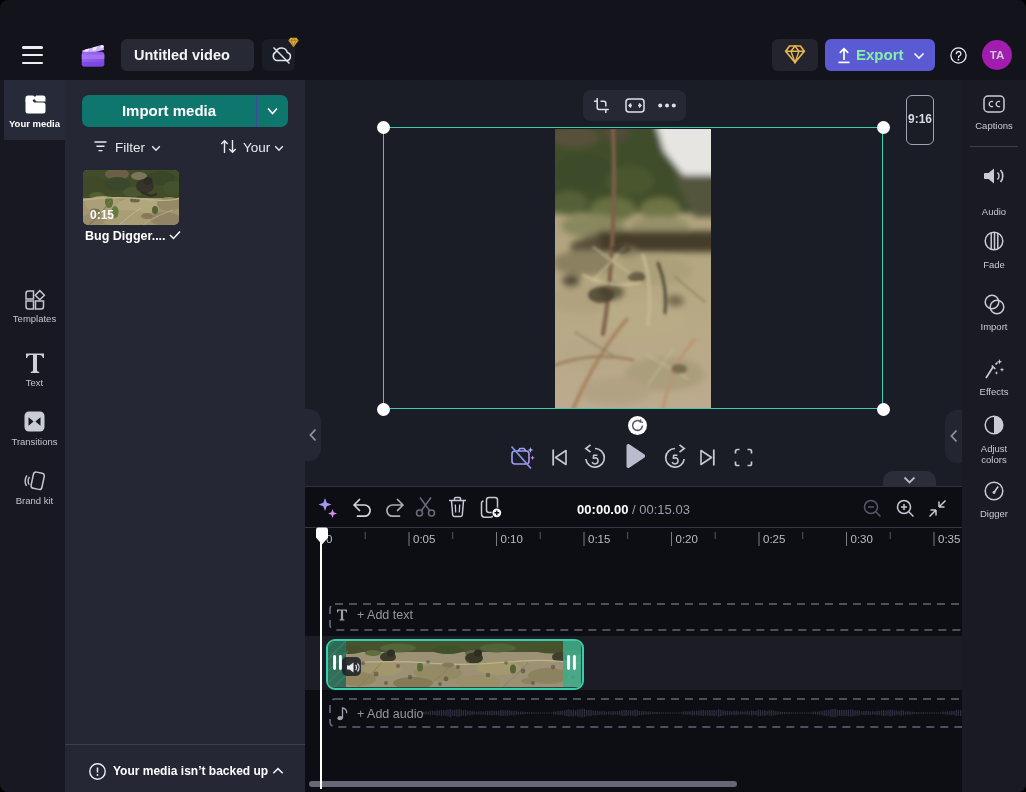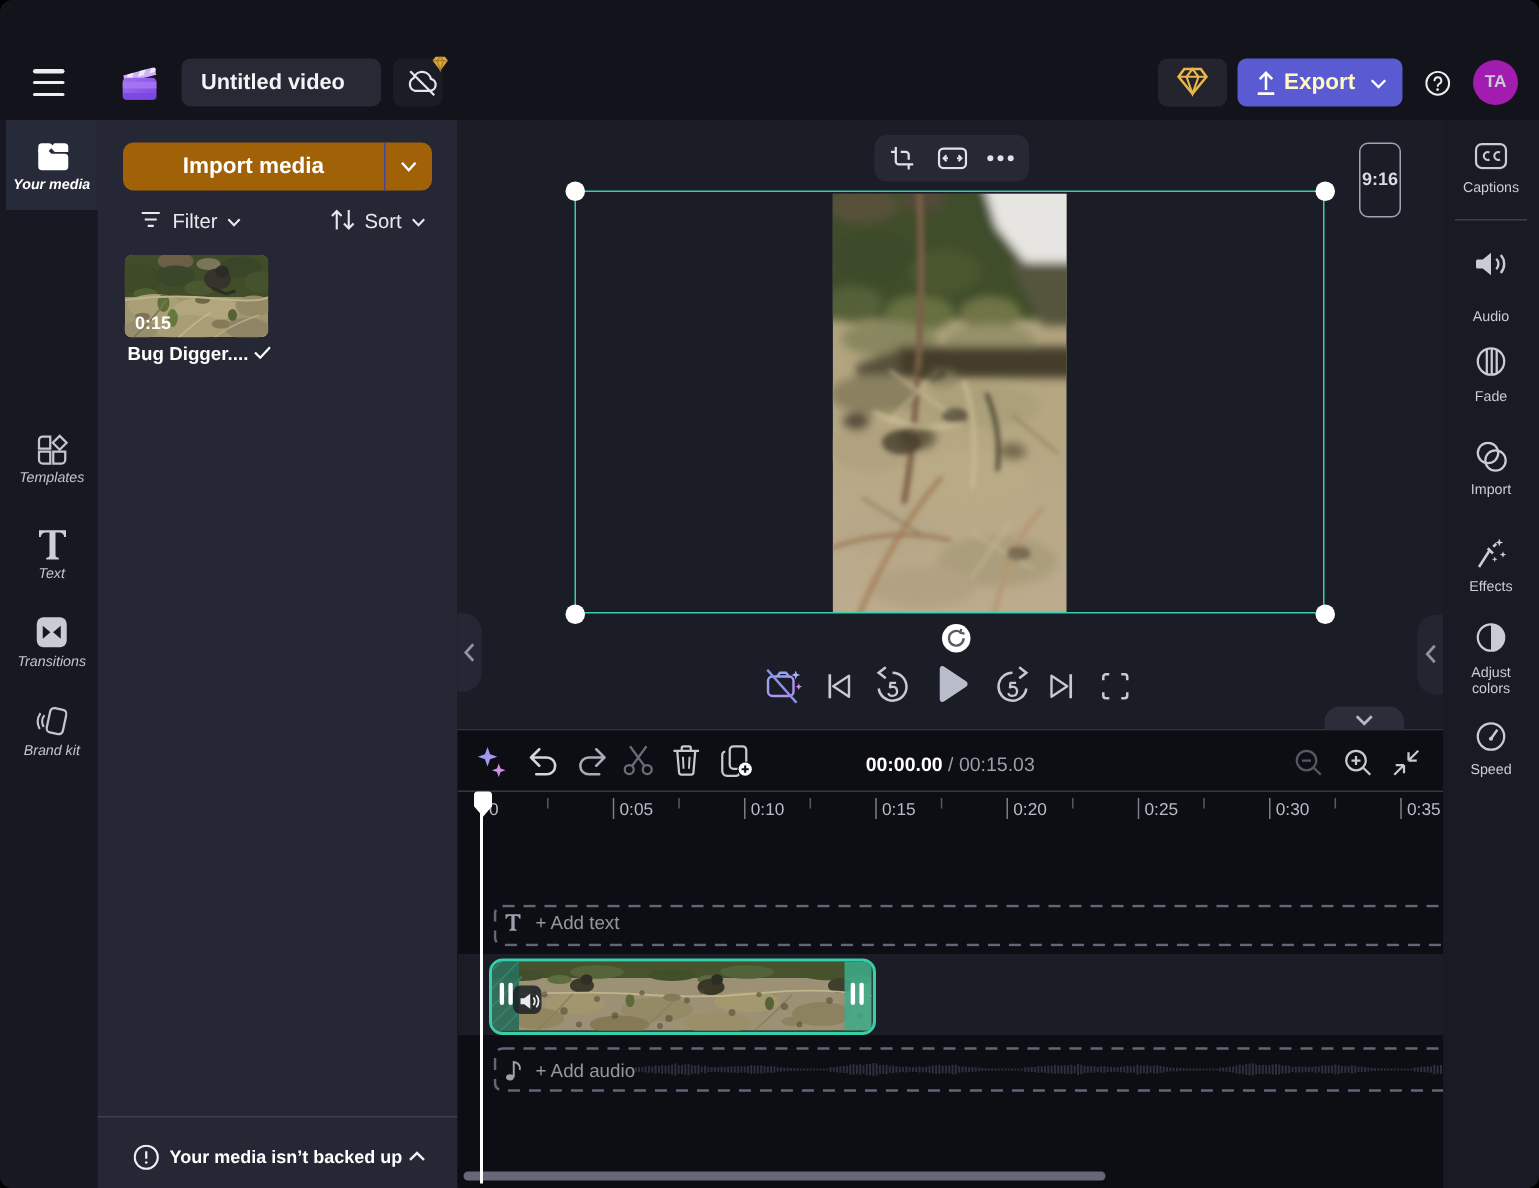--- a/index.html
+++ b/index.html
@@ -16,35 +16,35 @@
   .winbtn-max { position:absolute; left:950px; top:10px; width:11px; height:11px; border:1.4px solid #1b1b1b; border-radius:2.5px; }
   .winbtn-x { position:absolute; left:995px; top:9px; width:13px; height:13px; }
 
   
   .header { position:absolute; left:0; top:32px; width:844px; height:48px; background:#12131b;padding-left:20px; }
   .hamburger { position:absolute; left:22px; top:14px; width:21px; }
   .hamburger div { height:2.7px; background:#eceef2; border-radius:2px; margin-bottom:5.1px; }
   .namefield { position:absolute; left:121px; top:7px; width:133px; height:32px; background:#272935; border-radius:6px; color:#f4f4f8; font-size:14.5px; font-weight:bold; line-height:32px; padding-left:13px; }
   .cloudbtn { position:absolute; left:262px; top:7px; width:33px; height:32px; border-radius:6px; background:#1a1c26; }
   .gembtn { position:absolute; left:772px; top:7px; width:46px; height:32px; background:#23242e; border-radius:6px; text-align:center; }
-  .exportbtn { position:absolute; left:825px; top:7px; width:110px; height:32px; background:#5a5bd3; border-radius:6px; color:#fef9c3; }
+  .exportbtn { position:absolute; left:825px; top:7px; width:110px; height:32px; background:#5a5bd3; border-radius:6px; color:#86efac; }
   .exportbtn .lbl { position:absolute; left:31px; top:7px; font-size:15px; font-weight:bold; }
   .helpbtn { position:absolute; left:950px; top:15px; width:17px; height:17px; }
   .avatar { position:absolute; left:982px; top:8px; width:30px; height:30px; border-radius:50%; background:#a21caf; color:#c9cbd5; font-size:11.5px; font-weight:bold; text-align:center; line-height:30px; }
 
   
   .navrail { position:absolute; left:0; top:80px; width:65px; height:712px; background:#171822; }
   .navitem { position:absolute; left:4px; width:61px; text-align:center; color:#c3c5cf; font-size:9.5px; }
   .navitem.sel { background:#272a38; color:#fff; font-weight:bold; }
   .navitem .ic { display:block; margin:0 auto; }
-  .navitem .lb { display:block; line-height:11px;font-style:italic; }
+  .navitem .lb { display:block; line-height:11px; }
 
   
   .mediapanel { position:absolute; left:65px; top:80px; width:240px; height:712px; background:#252734; }
-  .importbtn { position:absolute; left:17px; top:15px; width:206px; height:32px; background:#a16207; border-radius:7px; color:#fff; font-size:15px; font-weight:bold; }
+  .importbtn { position:absolute; left:17px; top:15px; width:206px; height:32px; background:#0f766e; border-radius:7px; color:#fff; font-size:15px; font-weight:bold; }
   .importbtn .txt { position:absolute; left:0; width:174px; text-align:center; top:7px; }
   .importbtn .div { position:absolute; left:174px; top:0; width:1px; height:32px; background:#44449f; }
   .filterrow { position:absolute; left:0px; top:0px; width:240px; height:0; color:#e8e9ee; font-size:13.5px; }
   .thumbcard { position:absolute; left:18px; top:90px; width:96px; height:55px; border-radius:5px; background:#111; overflow:hidden; }
   .thumbdur { position:absolute; left:7px; bottom:3px; color:#fff; font-weight:bold; font-size:12px; }
   .thumblabel { position:absolute; left:20px; top:149px; color:#fff; font-weight:bold; font-size:12.5px; }
   .backup-sep { position:absolute; left:0px; top:664px; width:240px; height:1px; background:#3c3f4c; }
   .backup-row { position:absolute; left:48px; top:684px; color:#fff; font-weight:bold; font-size:12px; }
 
   
@@ -193,21 +193,21 @@
         <path d="M0.5 1 h12 M2.5 5.3 h8 M4.5 9.6 h4" stroke="#e8e9ee" stroke-width="1.4"></path>
       </svg>
       <span class="abs" style="left:50px;top:60px">Filter</span>
       <svg class="abs" style="left:86px;top:65px" width="10" height="7" viewBox="0 0 10 7">
         <path d="M1.2 1.2 L5 5.2 L8.8 1.2" fill="none" stroke="#e8e9ee" stroke-width="1.4"></path>
       </svg>
       <svg class="abs" style="left:155px;top:59px" width="17" height="15" viewBox="0 0 17 15">
         <path d="M4.5 14 V2 M1.3 5 L4.5 1.7 L7.7 5" fill="none" stroke="#e8e9ee" stroke-width="1.4"></path>
         <path d="M12.5 1 V13 M9.3 10 L12.5 13.3 L15.7 10" fill="none" stroke="#e8e9ee" stroke-width="1.4"></path>
       </svg>
-      <span class="abs" style="left:178px;top:60px">Sort</span>
+      <span class="abs" style="left:178px;top:60px">Your</span>
       <svg class="abs" style="left:209px;top:65px" width="10" height="7" viewBox="0 0 10 7">
         <path d="M1.2 1.2 L5 5.2 L8.8 1.2" fill="none" stroke="#e8e9ee" stroke-width="1.4"></path>
       </svg>
     </div>
     <div class="thumbcard">
       <svg width="96" height="55" viewBox="0 0 96 55">
         <rect width="96" height="55" fill="#a29670"></rect>
         <rect width="96" height="28" fill="#414d29"></rect>
         <ellipse cx="10" cy="16" rx="14" ry="10" fill="#3e4a28"></ellipse>
         <ellipse cx="34" cy="4" rx="12" ry="6" fill="#6b5f46"></ellipse>
@@ -447,21 +447,21 @@
     </svg>
     <div class="rb-item" style="top:363px;line-height:11px">
         <span class="lb">Adjust<br>colors</span>
       </div>
     <svg class="abs" style="left:22px;top:401px" width="20" height="20" viewBox="0 0 20 20">
       <circle cx="10" cy="10" r="8.8" fill="none" stroke="#c9cbd5" stroke-width="1.5"></circle>
       <path d="M10 11.5 L14.2 5.5" stroke="#c9cbd5" stroke-width="1.6"></path>
       <circle cx="10" cy="11.5" r="1.4" fill="#c9cbd5"></circle>
     </svg>
     <div class="rb-item" style="top:428px">
-        <span class="lb">Speed</span>
+        <span class="lb">Digger</span>
       </div>
   </div>
 
   <div class="timeline">
     <div class="tl-toolbar">
       <svg class="abs" style="left:12px;top:10px" width="22" height="22" viewBox="0 0 22 22">
         <defs>
             <linearGradient id="lgS" x1="0" y1="0" x2="1" y2="1">
           <stop offset="0" stop-color="#7f9bf5"></stop>
               <stop offset="1" stop-color="#c791ef"></stop>

